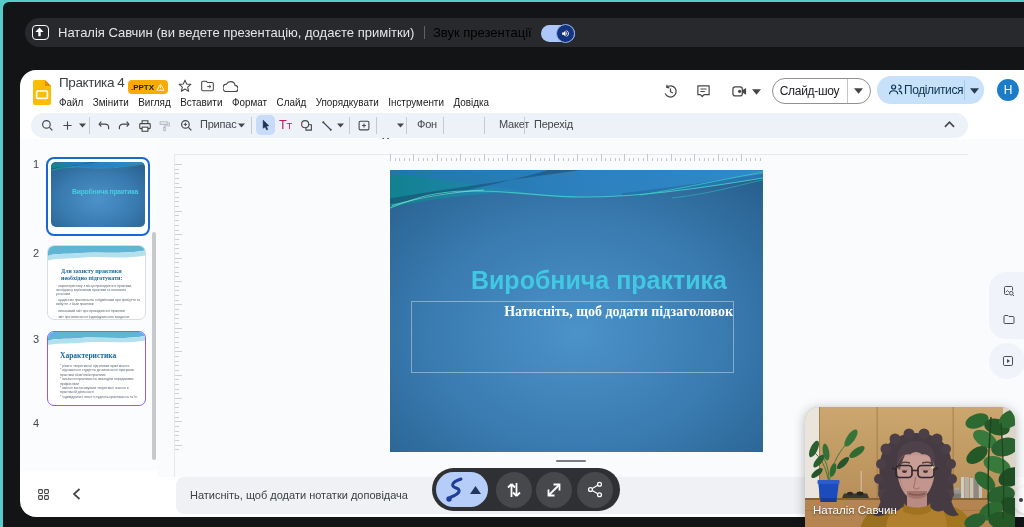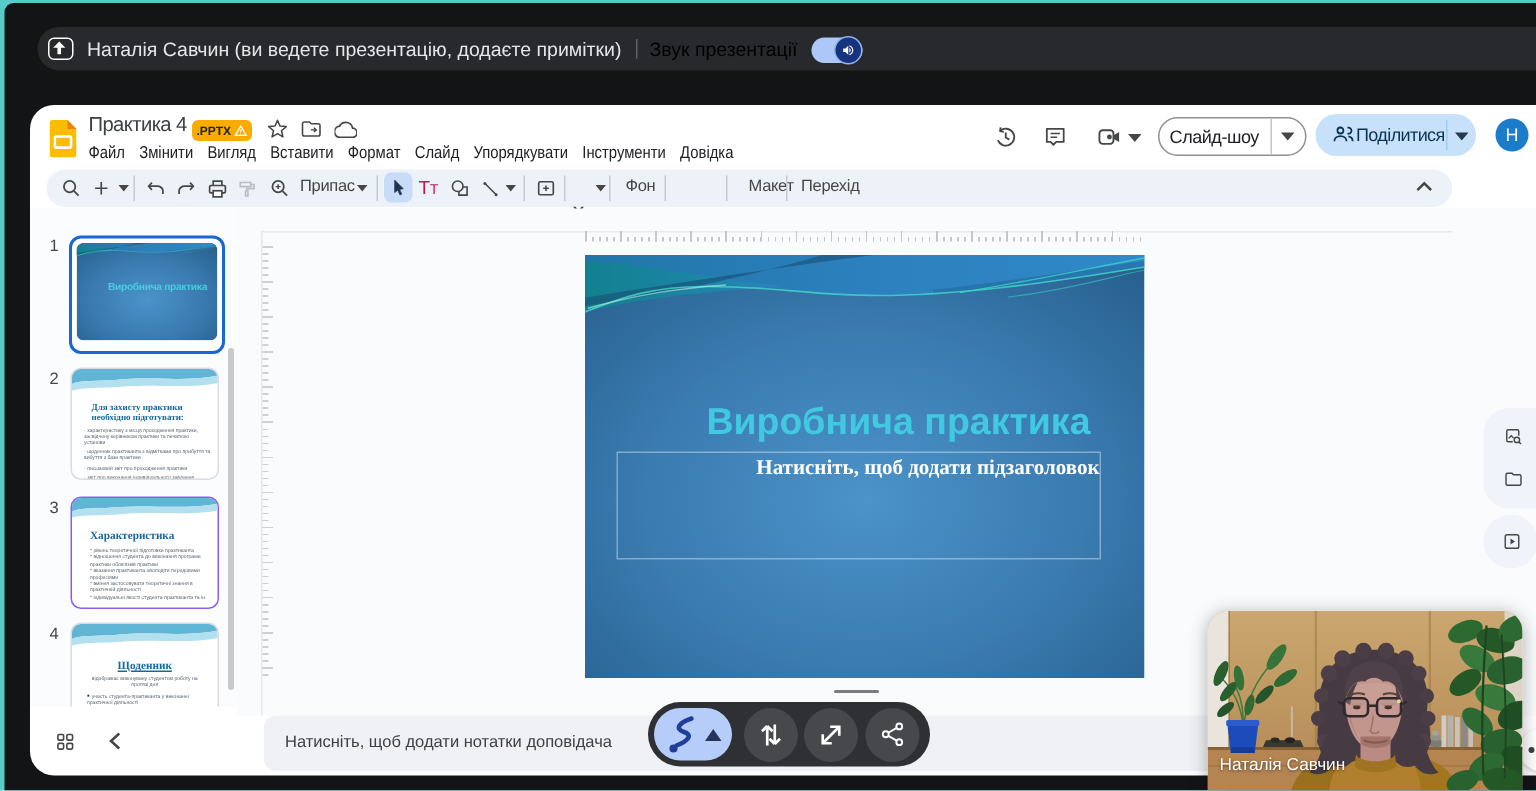--- a/index.html
+++ b/index.html
@@ -252,32 +252,20 @@
       <div style="margin:0px 8px 0 12px;font-family:'Liberation Serif',serif;font-weight:bold;font-size:7.5px;color:#17699c;">Характеристика</div>
       <div style="margin:4px 6px 0 12px;font-size:3.4px;line-height:4.4px;color:#5a6472;">
         <div>* рівень теоретичної підготовки практиканта</div>
         <div>* відношення студента до виконання програми практики обов'язків практики</div>
         <div>* вказання практиканта оволодіти передовими професіями</div>
         <div>* вміння застосовувати теоретичні знання в практичній діяльності</div>
         <div>* індивідуальні якості студента-практиканта та ін.</div>
       </div>
     </div>
 
-    <div class="ab" style="left:27px;top:276px;width:99px;height:75px;border:1px solid #dadce0;border-radius:7px;background:#fff;overflow:hidden;box-sizing:border-box;">
-      <svg width="99" height="17" viewBox="0 0 99 17" preserveAspectRatio="none">
-        <path d="M0 0 H99 V4 C78 9 52 5 32 7 C16 8.5 6 7 0 10 Z" fill="#5fb5d3"></path>
-        <path d="M0 10 C6 7 16 8.5 32 7 C52 5 78 9 99 4 L99 9 C80 13.5 55 10 36 11.5 C18 13 8 12 0 14.5 Z" fill="#b3e0ee"></path>
-      </svg>
-      <div style="margin:1px 0 0 0;text-align:center;font-family:'Liberation Serif',serif;font-weight:bold;font-size:7.5px;color:#17699c;text-decoration:underline;">Щоденник</div>
-      <div style="margin:2px 12px 0 12px;text-align:center;font-size:3.4px;line-height:4.1px;color:#5a6472;">відображає виконувану студентом роботу на протязі дня</div>
-      <div style="margin:4px 8px 0 10px;font-size:3.4px;line-height:4.1px;color:#5a6472;">
-        <div style="margin-bottom:3px;"><span style="color:#23264d;font-size:5px;">▪ </span>участь студента-практиканта у виконанні практичної діяльності</div>
-
-      </div>
-    </div>
   </div>
 
   <div id="canvas">
     <div class="ab" style="left:138px;top:69px;width:866px;height:338px;background:#fafbfd;"></div>
     <div class="ab" style="left:154px;top:84px;width:794px;height:1px;background:#e8e9eb;"></div>
     <div class="ab" style="left:370px;top:84px;width:374px;height:7px;background:repeating-linear-gradient(90deg,#c3c7cd 0 1px,transparent 1px 23.4px);"></div>
     <div class="ab" style="left:370px;top:88px;width:374px;height:3px;background:repeating-linear-gradient(90deg,#c3c7cd 0 1px,transparent 1px 4.68px);"></div>
     <div class="ab" style="left:154px;top:84px;width:1px;height:323px;background:#e7e8ea;"></div>
     <div class="ab" style="left:155px;top:94px;width:7px;height:288px;background:repeating-linear-gradient(180deg,#cdd1d7 0 1px,transparent 1px 23.4px);"></div>
     <div class="ab" style="left:155px;top:94px;width:4px;height:288px;background:repeating-linear-gradient(180deg,#cdd1d7 0 1px,transparent 1px 4.68px);"></div>

